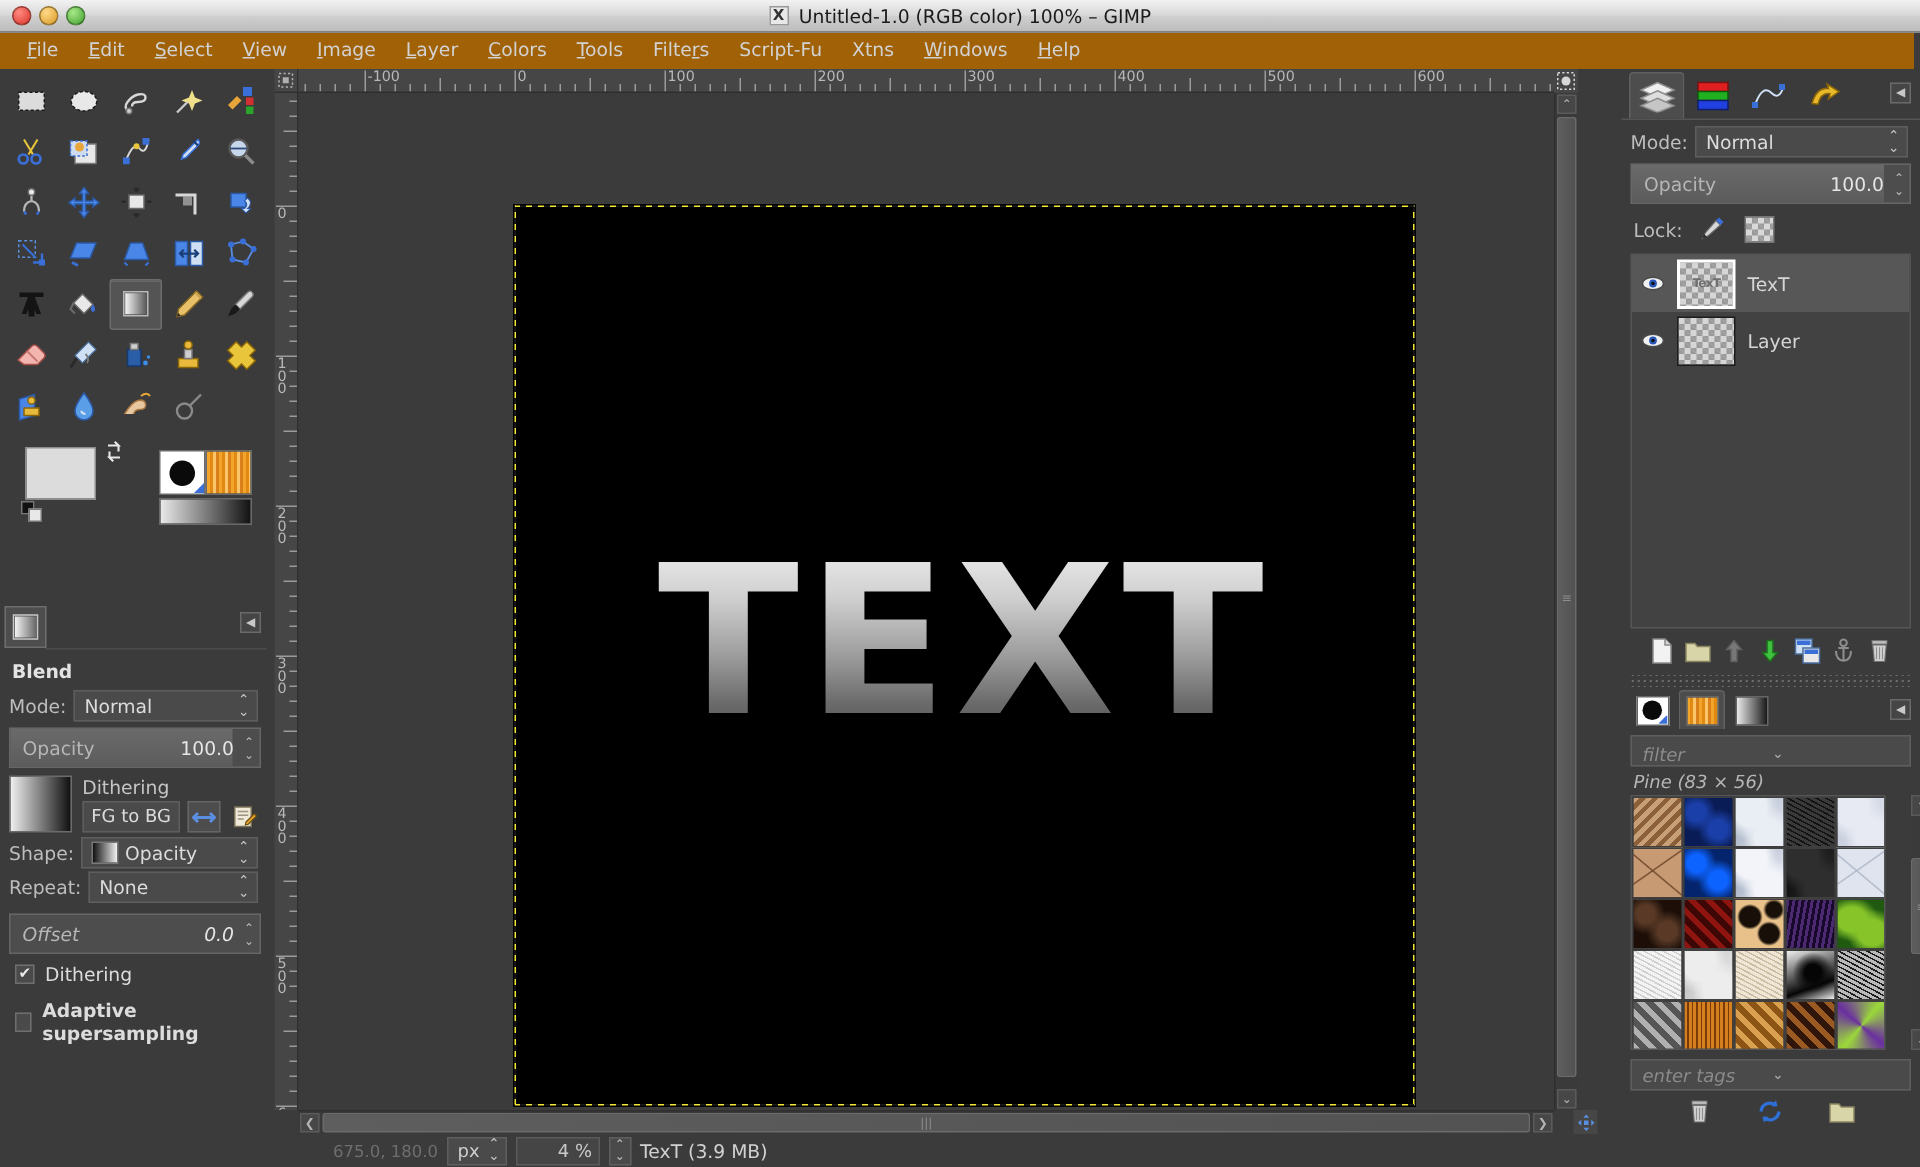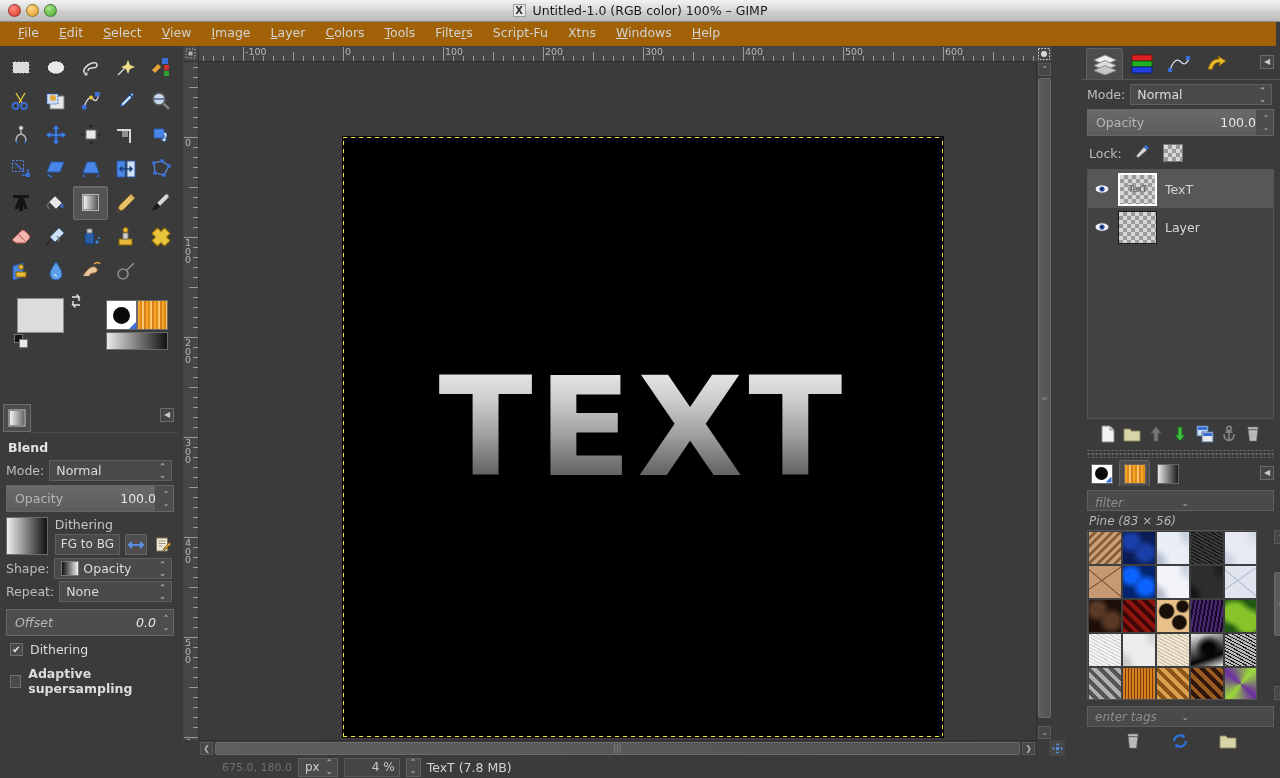--- a/index.html
+++ b/index.html
@@ -982,21 +982,21 @@
         <span class="spinner">
             <div>⌃</div>
             <div>⌄</div>
           </span>
       </div>
       <div class="zoom-entry">4 %</div>
       <div class="zoom-spin">
           <div>⌃</div>
           <div>⌄</div>
         </div>
-      <span class="status-text">TexT (7.8 MB)</span>
+      <span class="status-text">TexT (3.9 MB)</span>
     </div>
   </div>
 
   <div class="rdock">
 
     <div class="dock-tabs">
       <div class="dtab active">
         <svg width="26" height="22" viewBox="0 0 26 22">
           <path d="M13 2 L24 7 L13 12 L2 7z" fill="#f0f0f0" stroke="#8d8d8d"></path>
           <path d="M13 7.5 L24 12.5 L13 17.5 L2 12.5z" fill="#dedede" stroke="#8d8d8d"></path>

